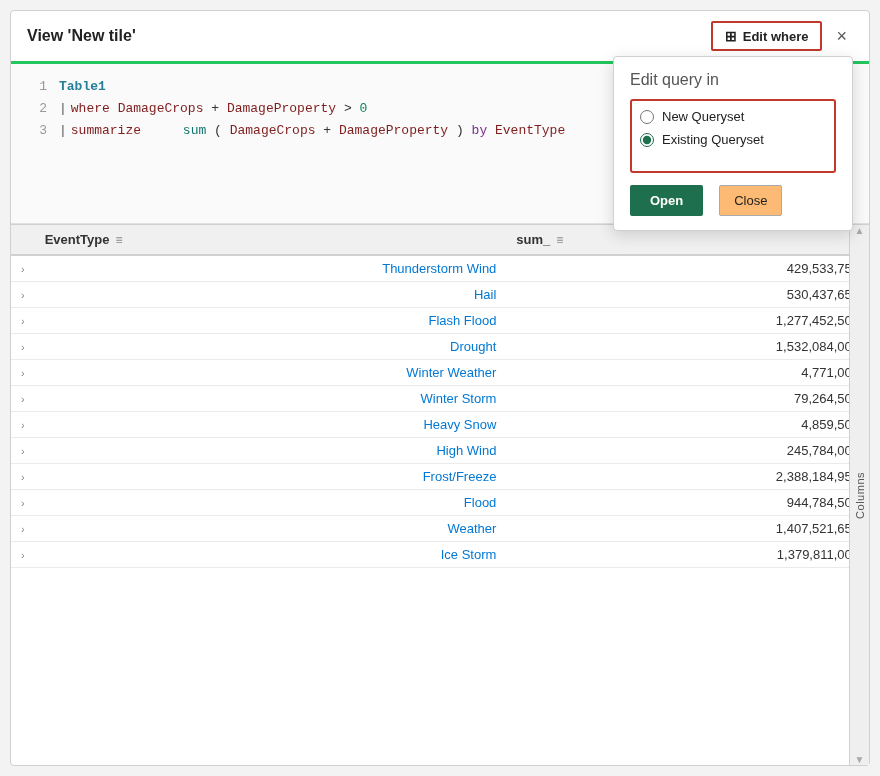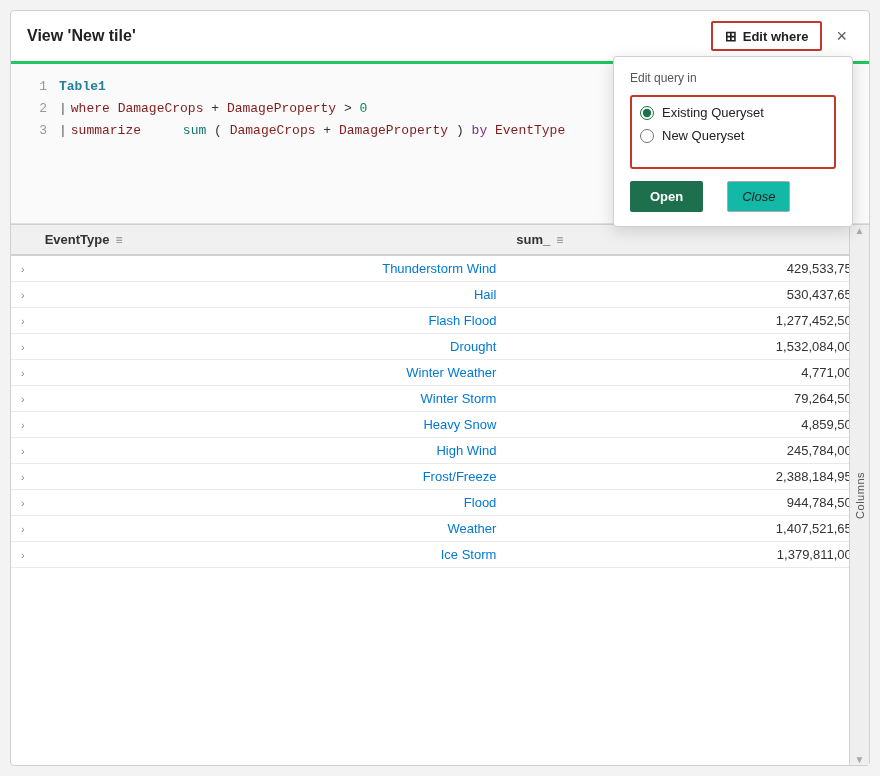--- a/index.html
+++ b/index.html
@@ -103,21 +103,21 @@
       top: -8px;
       background: #fff;
       border: 1px solid #d0d0d0;
       border-radius: 4px;
       padding: 14px 16px;
       box-shadow: 0 4px 16px rgba(0,0,0,0.15);
       width: 240px;
       z-index: 10;
     }
     .popup-label {
-      font-size: 12px;
+      font-size: 16px;
       color: #555;
       margin-bottom: 10px;
     }
     .radio-group { display: flex; flex-direction: column; gap: 8px; margin-bottom: 14px; }
     .radio-option {
       display: flex;
       align-items: center;
       gap: 8px;
       font-size: 13px;
       color: #222;
@@ -128,41 +128,40 @@
       height: 14px;
     }
     .popup-border {
       border: 2px solid #c0392b;
       border-radius: 3px;
       padding: 8px 8px 10px 8px;
       margin-bottom: 12px;
     }
     .popup-buttons {
       display: flex;
-      gap: 24px;
+      gap: 16px;
     }
     .btn-open {
       background: #1e6f4d;
       color: #fff;
       border: 2px solid #1e6f4d;
       padding: 6px 18px;
       border-radius: 2px;
       font-size: 13px;
       font-weight: 600;
       cursor: pointer;
     }
     .btn-close-popup {
-      background: #14b8a6;
+      background: #fdba74;
       color: #222;
       border: 1px solid #aaa;
       padding: 6px 14px;
       border-radius: 2px;
       font-size: 13px;
       cursor: pointer;
-      font-style: italic;
     }
 
     
     .table-section {
       flex: 1;
       display: flex;
       flex-direction: column;
       overflow: hidden;
       border-top: 1px solid #d0d0d0;
       position: relative;
@@ -262,26 +261,26 @@
         <span class="kw-by"> by </span>
         <span class="var-name">EventType</span>
       </span>
     </div>
 
     <div class="popup">
       <div class="popup-label">Edit query in</div>
       <div class="popup-border">
         <div class="radio-group">
           <label class="radio-option">
+            <input type="radio" name="queryset" style="">
+            <span>New Queryset</span>
+          </label>
+          <label class="radio-option">
             <input type="radio" name="queryset" checked="" style="">
             <span>Existing Queryset</span>
-          </label>
-          <label class="radio-option">
-            <input type="radio" name="queryset" style="">
-            <span>New Queryset</span>
           </label>
         </div>
       </div>
       <div class="popup-buttons">
         <button class="btn-open">Open</button>
         <button class="btn-close-popup">Close</button>
       </div>
     </div>
 
   </div>

